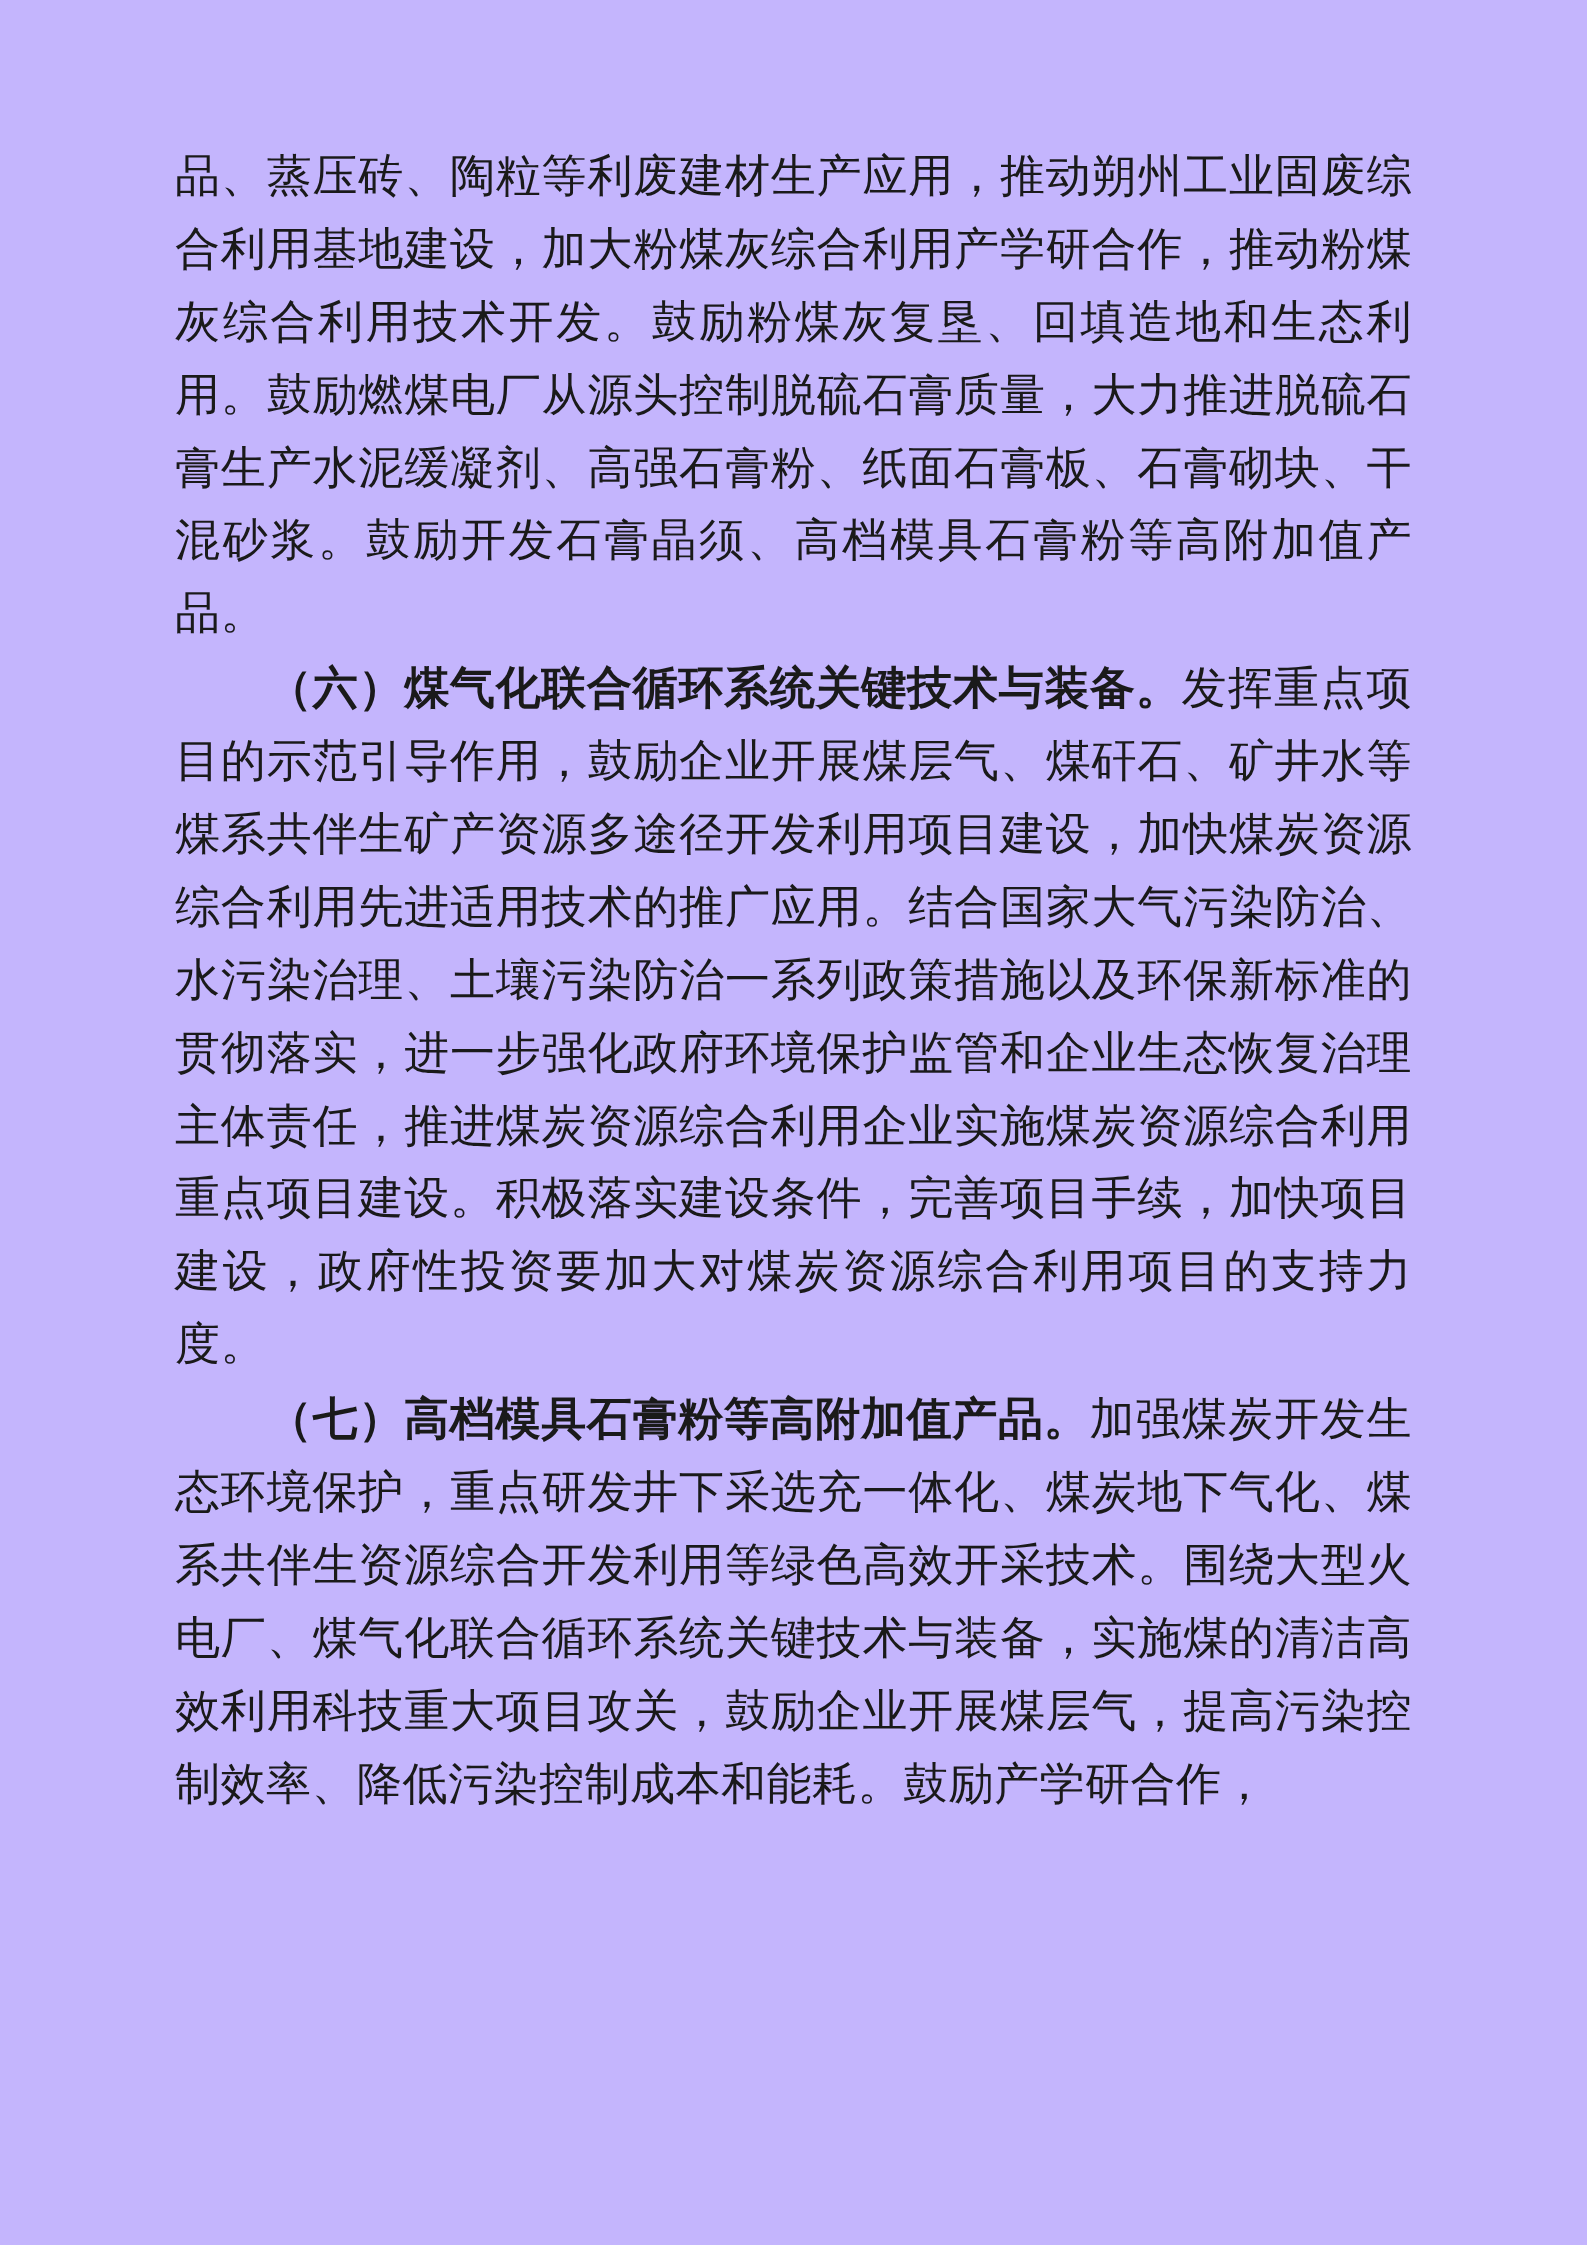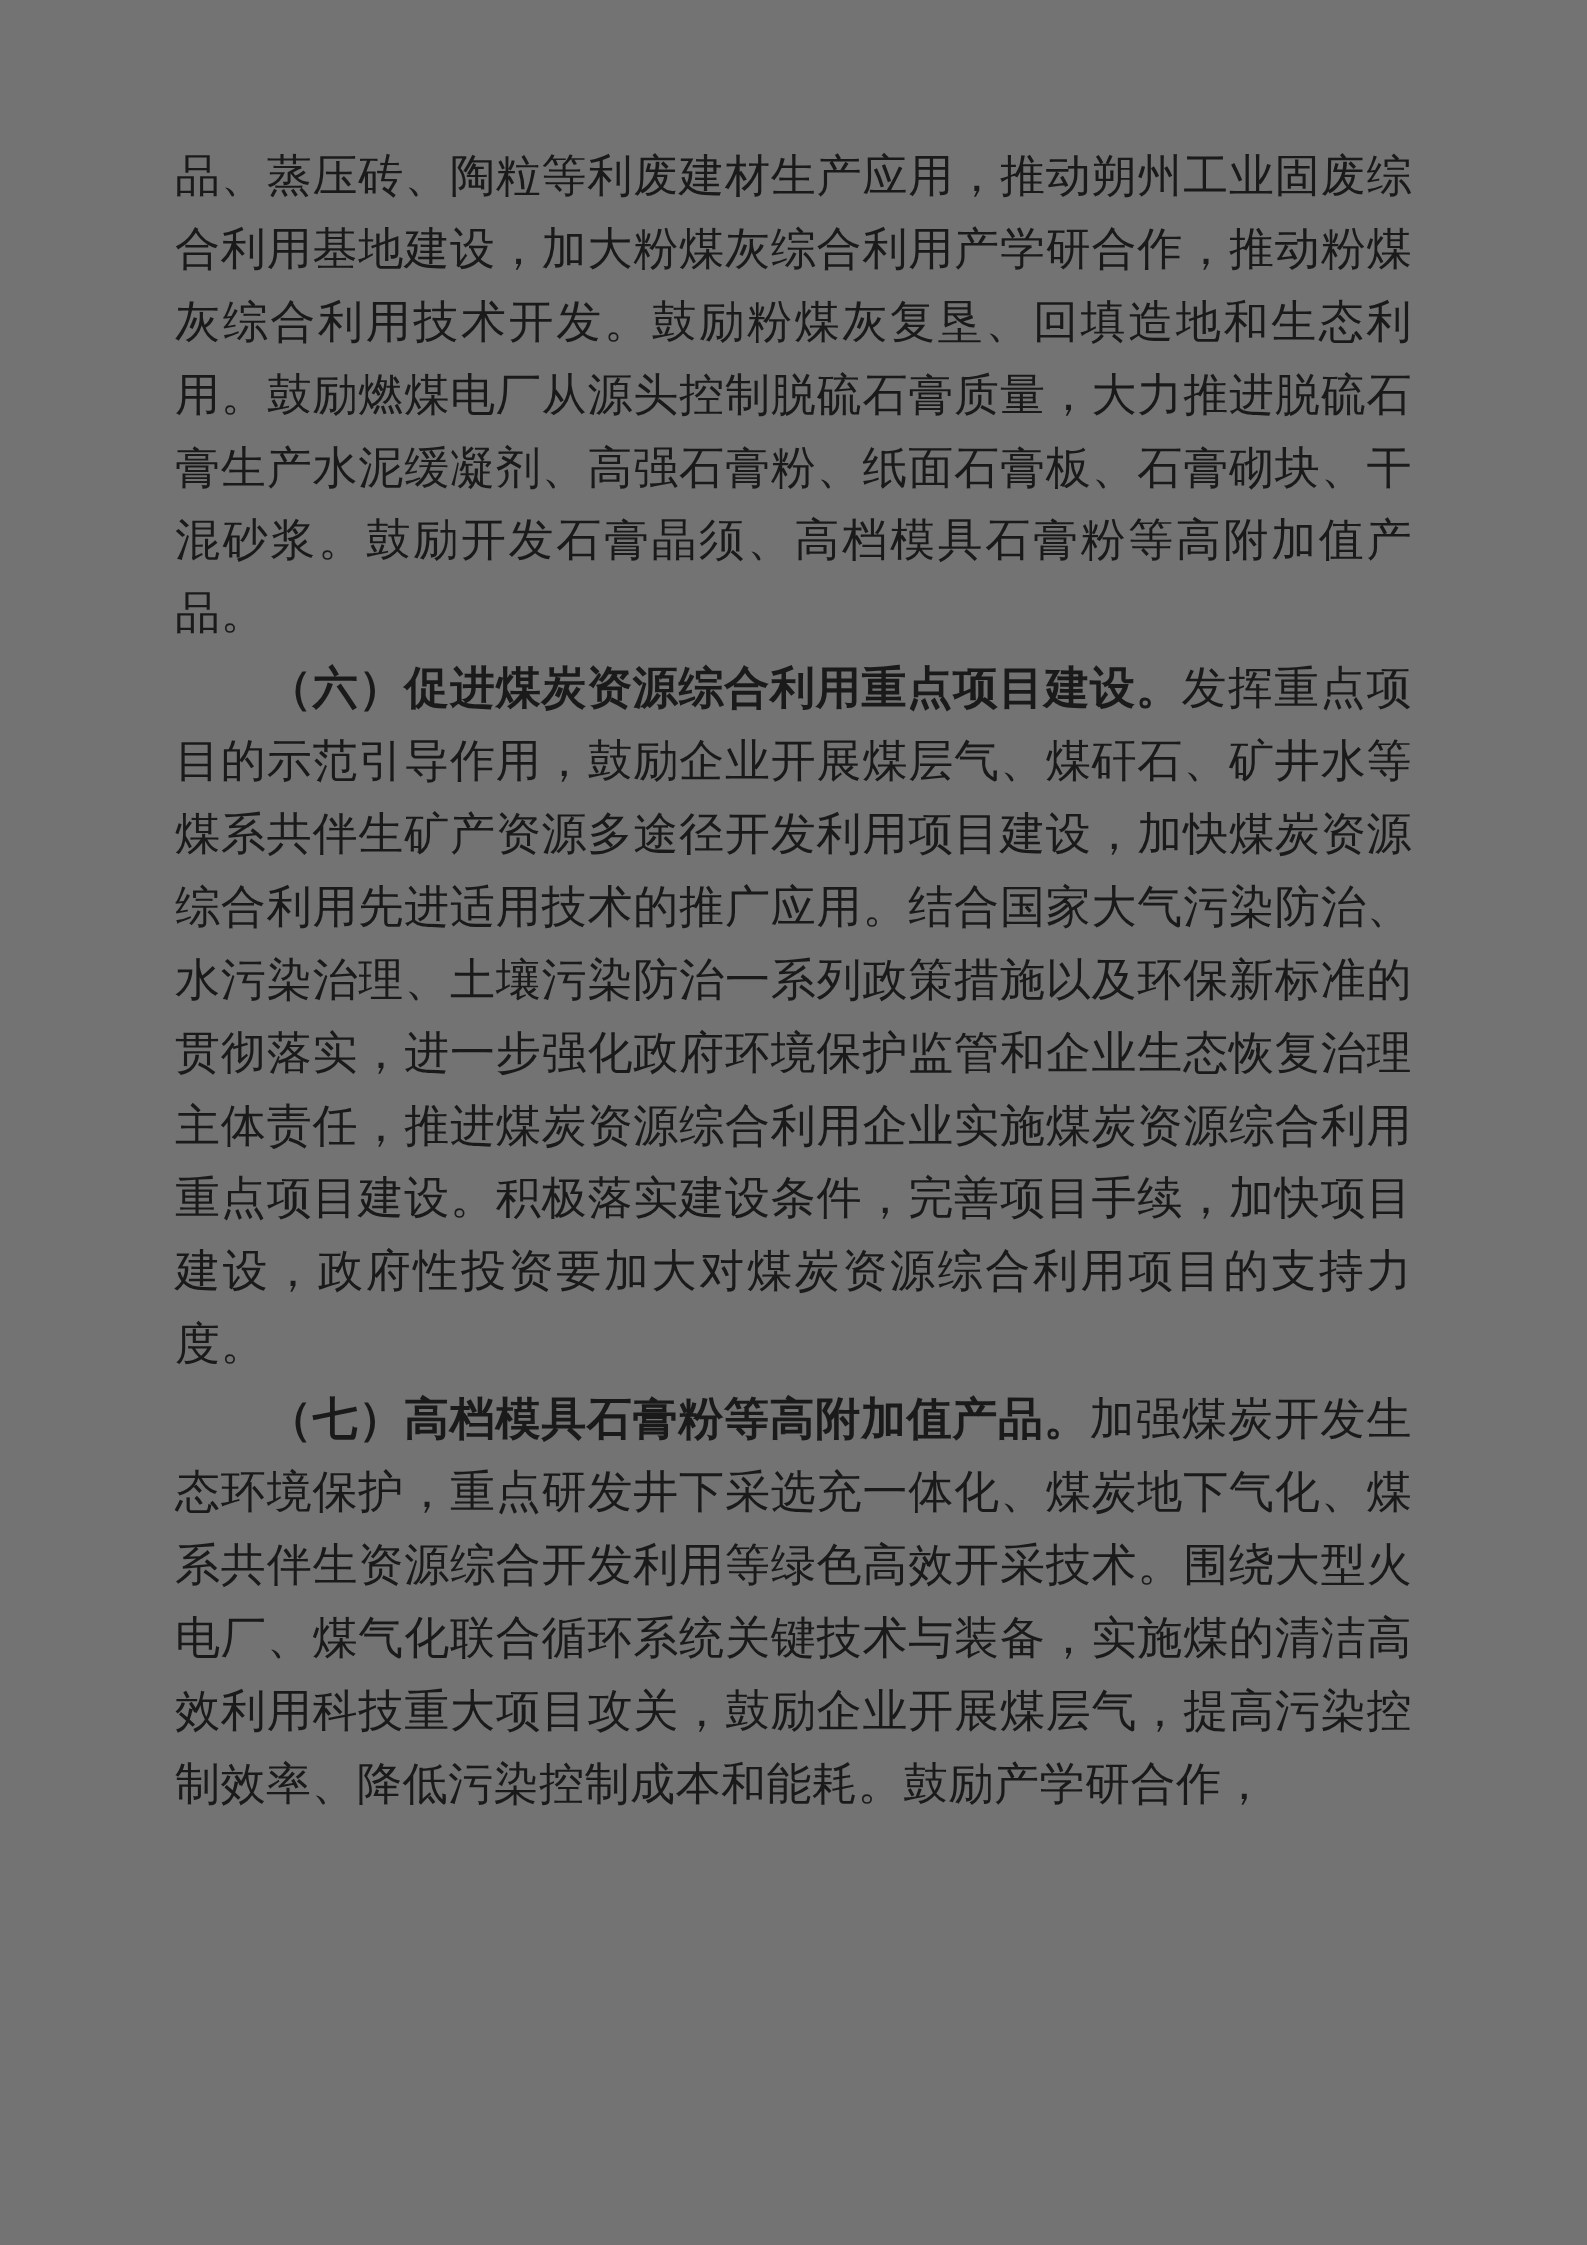--- a/index.html
+++ b/index.html
@@ -13,21 +13,21 @@
     font-family: "DejaVu Serif", "Liberation Serif", serif;
     color: #1a1a1a;
     position: relative;
     overflow: hidden;
   }
   .page {
     box-sizing: border-box;
     width: 1587px;
     height: 2245px;
     padding: 140px 175px 120px 175px;
-    background: #737373;
+    background: #c4b5fd;
   }
   .doc-body {
     font-size: 45px;
     line-height: 1.62;
     letter-spacing: 0.5px;
     text-align: justify;
     text-justify: inter-ideograph;
   }
   p.para {
     margin: 0 0 2px 0;
@@ -50,21 +50,21 @@
 <body>
 
 <div class="page">
   <div class="doc-body">
 
     <p class="para">
       <span class="cont">品、蒸压砖、陶粒等利废建材生产应用，推动朔州工业固废综合利用基地建设，加大粉煤灰综合利用产学研合作，推动粉煤灰综合利用技术开发。鼓励粉煤灰复垦、回填造地和生态利用。鼓励燃煤电厂从源头控制脱硫石膏质量，大力推进脱硫石膏生产水泥缓凝剂、高强石膏粉、纸面石膏板、石膏砌块、干混砂浆。鼓励开发石膏晶须、高档模具石膏粉等高附加值产品。</span>
     </p>
 
     <p class="para indent">
-      <span class="heading-run">（六）促进煤炭资源综合利用重点项目建设。</span><span class="cont">发挥重点项目的示范引导作用，鼓励企业开展煤层气、煤矸石、矿井水等煤系共伴生矿产资源多途径开发利用项目建设，加快煤炭资源综合利用先进适用技术的推广应用。结合国家大气污染防治、水污染治理、土壤污染防治一系列政策措施以及环保新标准的贯彻落实，进一步强化政府环境保护监管和企业生态恢复治理主体责任，推进煤炭资源综合利用企业实施煤炭资源综合利用重点项目建设。积极落实建设条件，完善项目手续，加快项目建设，政府性投资要加大对煤炭资源综合利用项目的支持力度。</span>
+      <span class="heading-run">（六）煤气化联合循环系统关键技术与装备。</span><span class="cont">发挥重点项目的示范引导作用，鼓励企业开展煤层气、煤矸石、矿井水等煤系共伴生矿产资源多途径开发利用项目建设，加快煤炭资源综合利用先进适用技术的推广应用。结合国家大气污染防治、水污染治理、土壤污染防治一系列政策措施以及环保新标准的贯彻落实，进一步强化政府环境保护监管和企业生态恢复治理主体责任，推进煤炭资源综合利用企业实施煤炭资源综合利用重点项目建设。积极落实建设条件，完善项目手续，加快项目建设，政府性投资要加大对煤炭资源综合利用项目的支持力度。</span>
     </p>
 
     <p class="para indent">
       <span class="heading-run">（七）高档模具石膏粉等高附加值产品。</span><span class="cont">加强煤炭开发生态环境保护，重点研发井下采选充一体化、煤炭地下气化、煤系共伴生资源综合开发利用等绿色高效开采技术。围绕大型火电厂、煤气化联合循环系统关键技术与装备，实施煤的清洁高效利用科技重大项目攻关，鼓励企业开展煤层气，提高污染控制效率、降低污染控制成本和能耗。鼓励产学研合作，</span>
     </p>
 
   </div>
 </div>
 
 </body></html>

